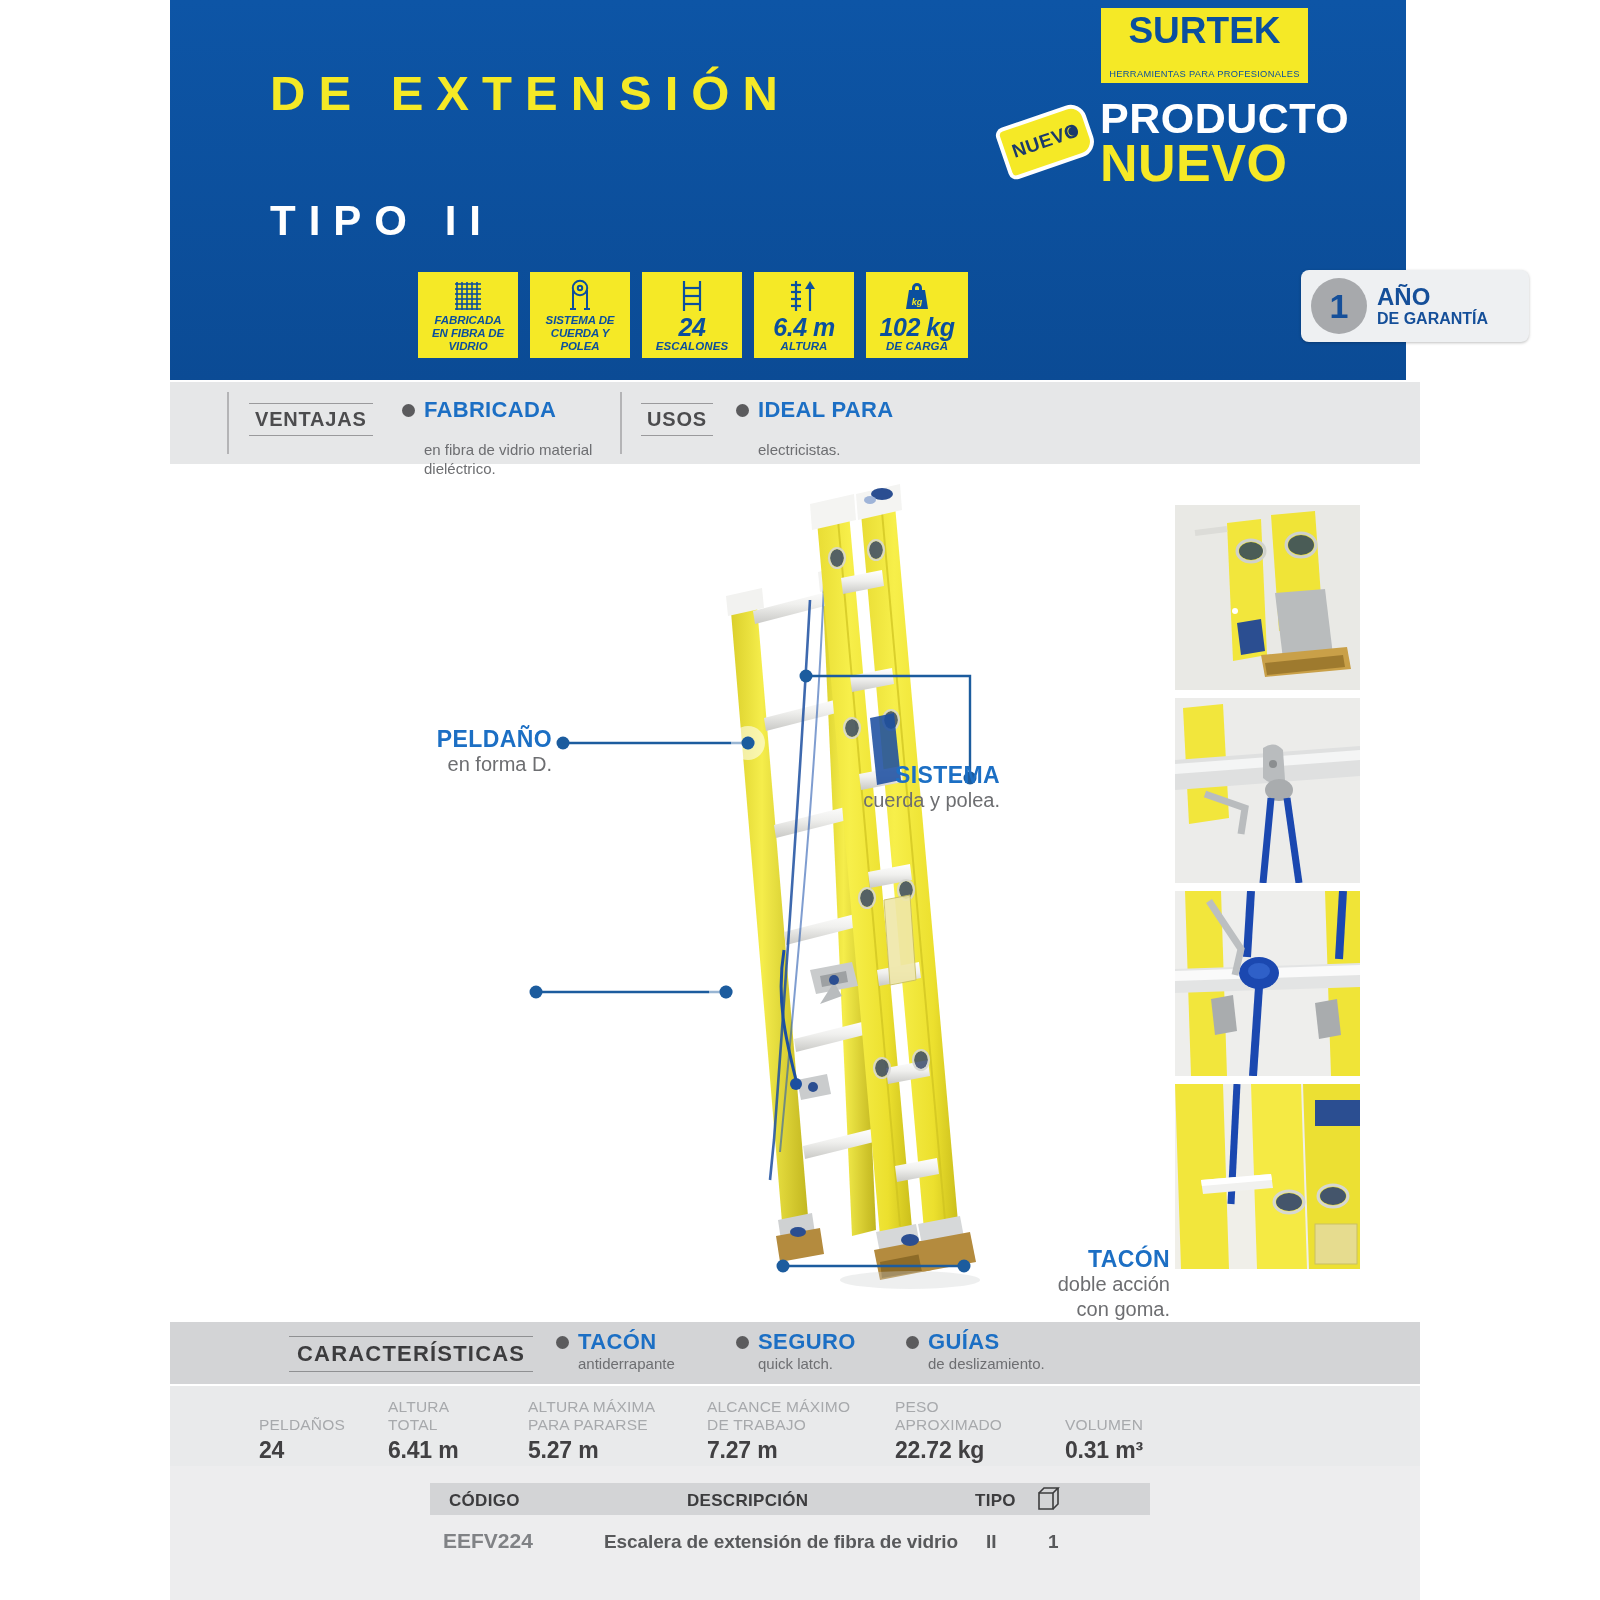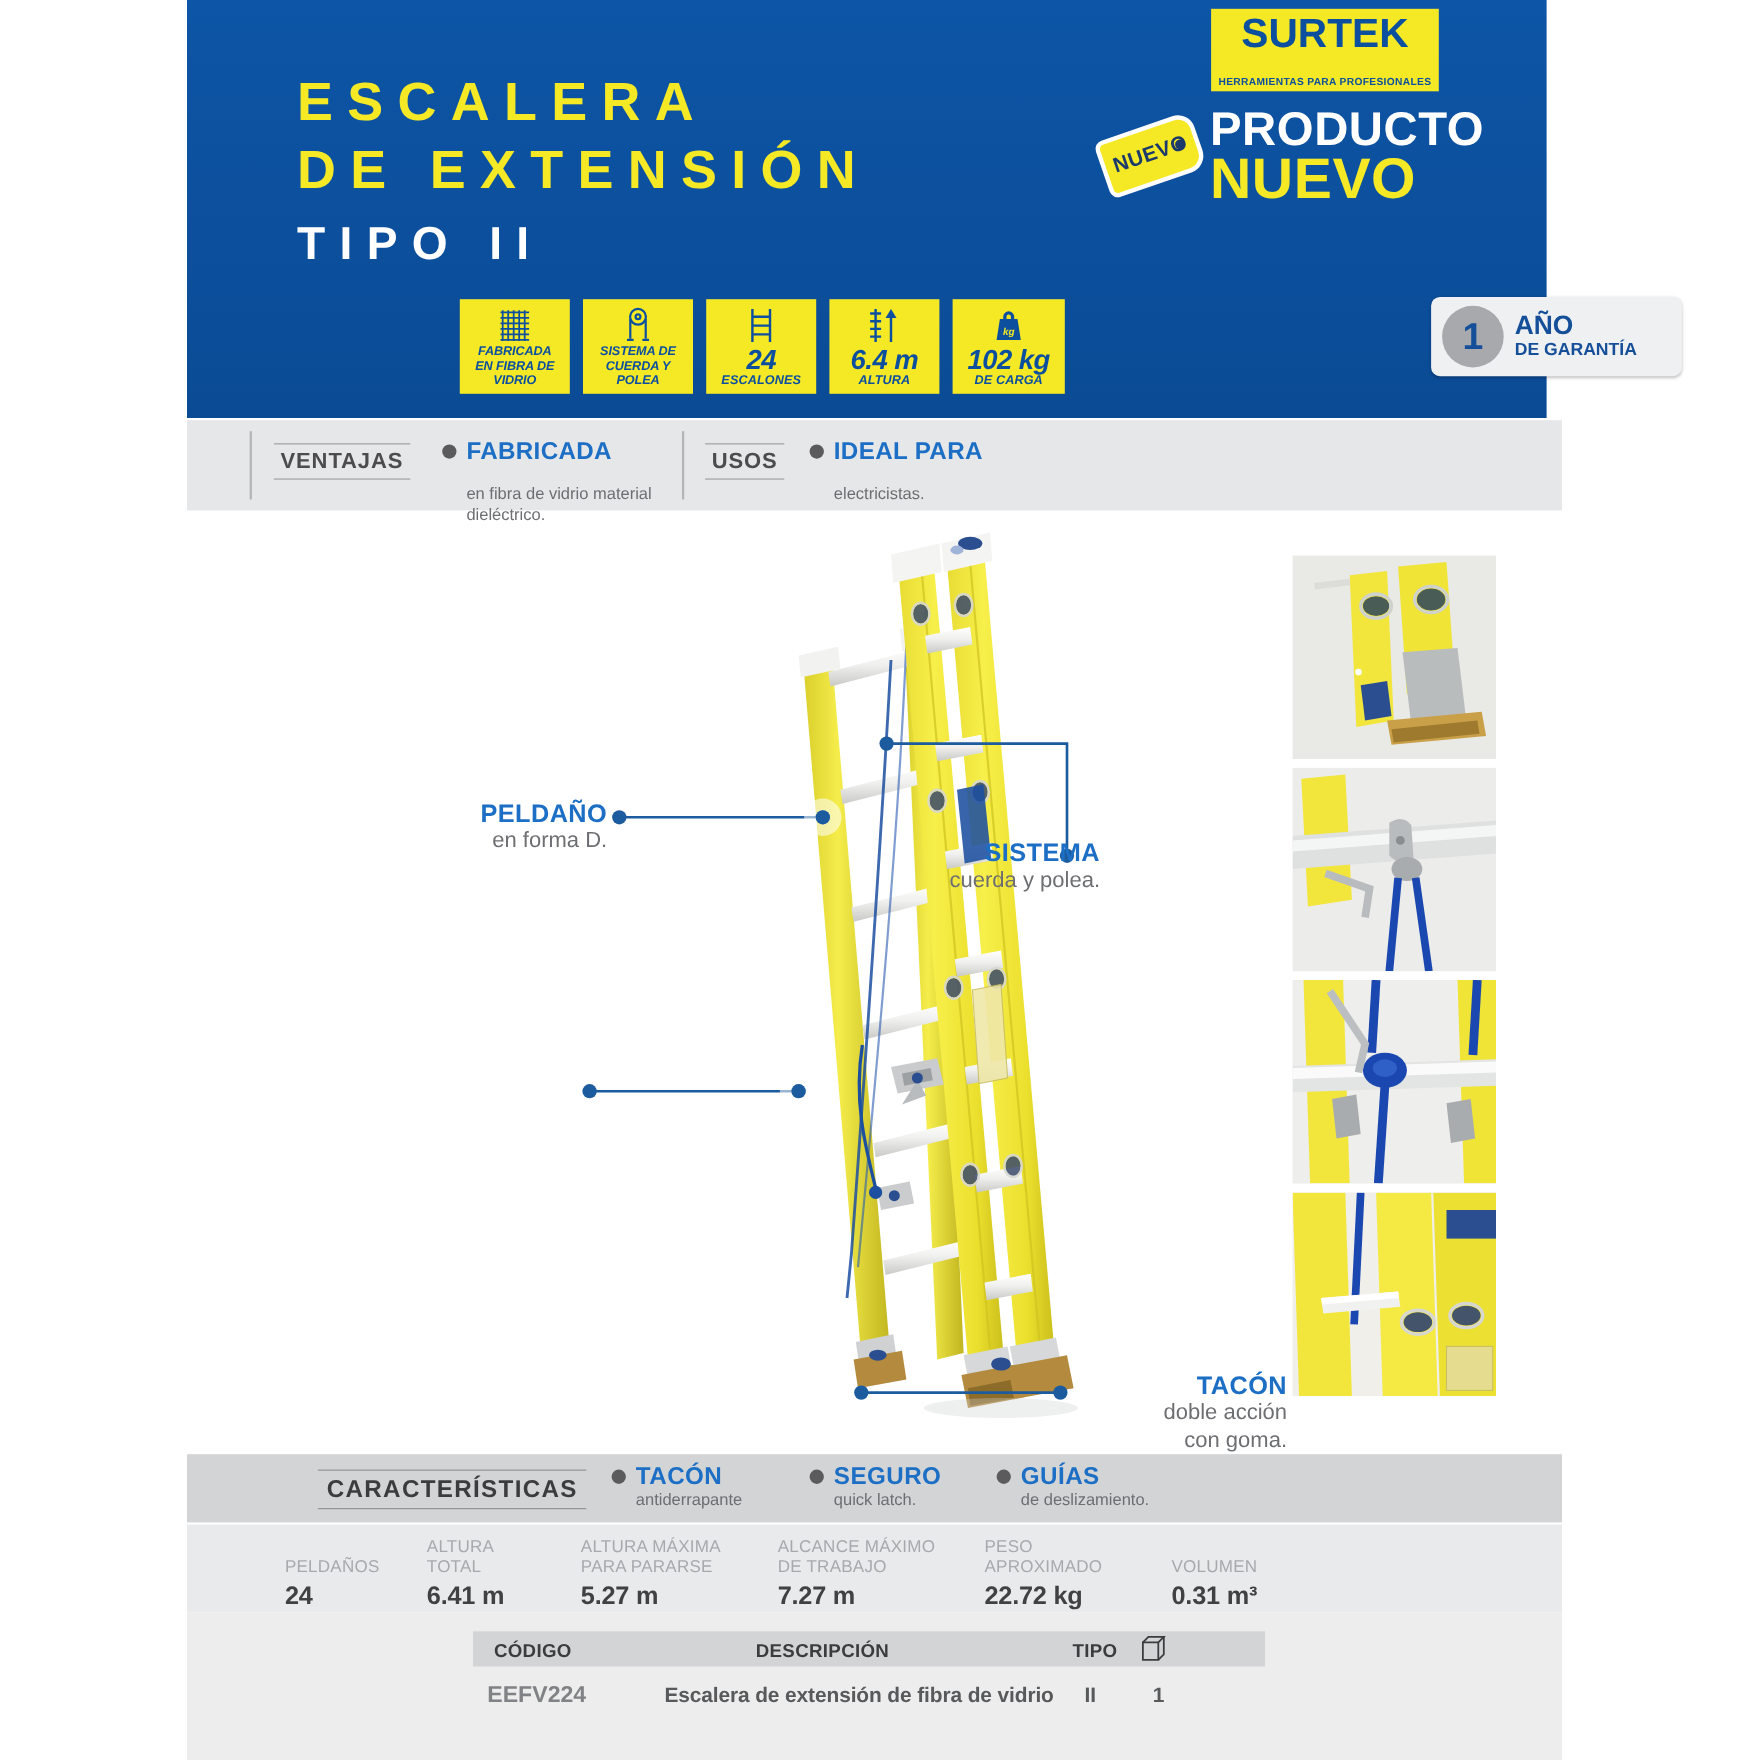--- a/index.html
+++ b/index.html
@@ -33,21 +33,21 @@
   .logo {
     position: absolute; left: 931px; top: 8px; width: 207px; height: 75px;
     background: #f5e926; display: flex; flex-direction: column;
     align-items: center; justify-content: center;
   }
   .logo-main {
     color: #0b4f9e; font-weight: bold; font-size: 37px;
     letter-spacing: 0px; line-height: 38px;
   }
   .logo-tag {
-    color: #0b4f9e; font-weight: bold; font-size: 9.3px;
+    color: #0b4f9e; font-weight: normal; font-size: 9.3px;
     letter-spacing: 0.3px; margin-top: 19px; white-space: nowrap;
   }
 
   
   .pnuevo { position: absolute; left: 830px; top: 96px; width: 340px; height: 92px; }
   .pnuevo-tag {
     position: absolute; left: 0px; top: 18px; width: 92px; height: 54px;
     background: #f5e926; border: 4px solid #ffffff;
     border-radius: 8px 16px 16px 8px;
     transform: rotate(-19deg);
@@ -183,21 +183,20 @@
   .ct-code { color: #808285; font-weight: bold; font-size: 21px; }
 </style>
 </head>
 <body>
 
 <div id="page">
 
   <div class="hdr">
 
     <div class="hdr-title">
-      <span>ESCALERA</span>
       <span class="l2">DE EXTENSIÓN</span>
     </div>
     <div class="hdr-sub">TIPO II</div>
 
     <div class="logo">
       <div class="logo-main" style="text-transform:uppercase">Surtek</div>
       <div class="logo-tag">HERRAMIENTAS PARA PROFESIONALES</div>
     </div>
 
     <div class="pnuevo">

